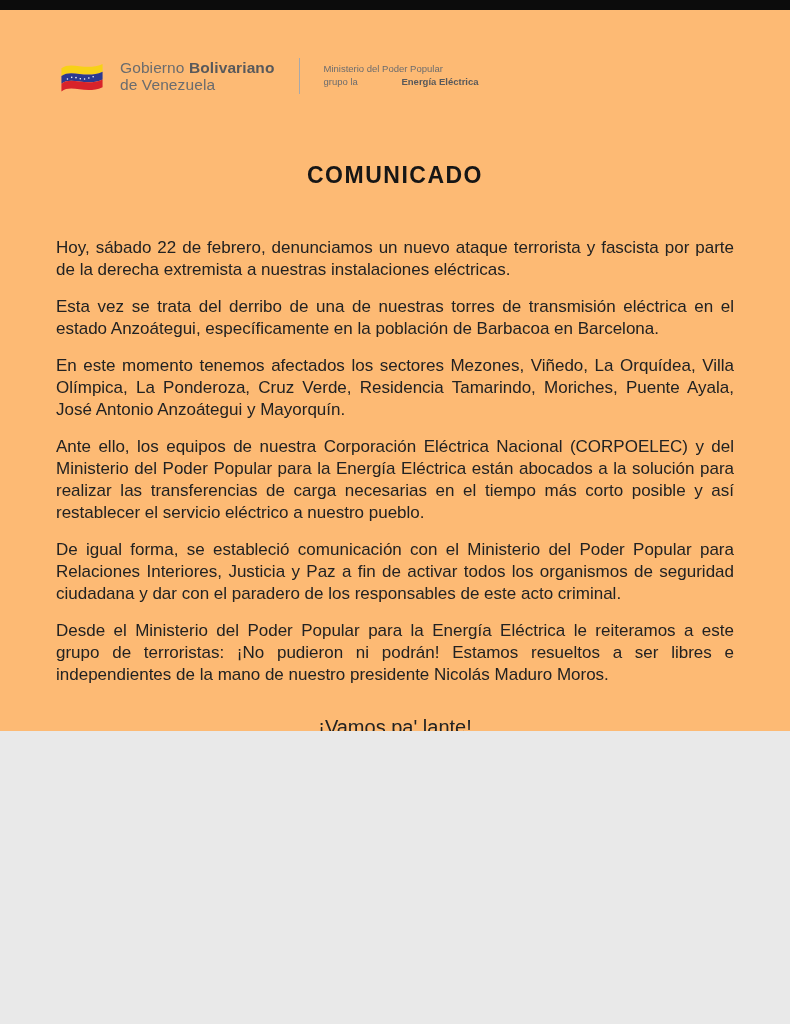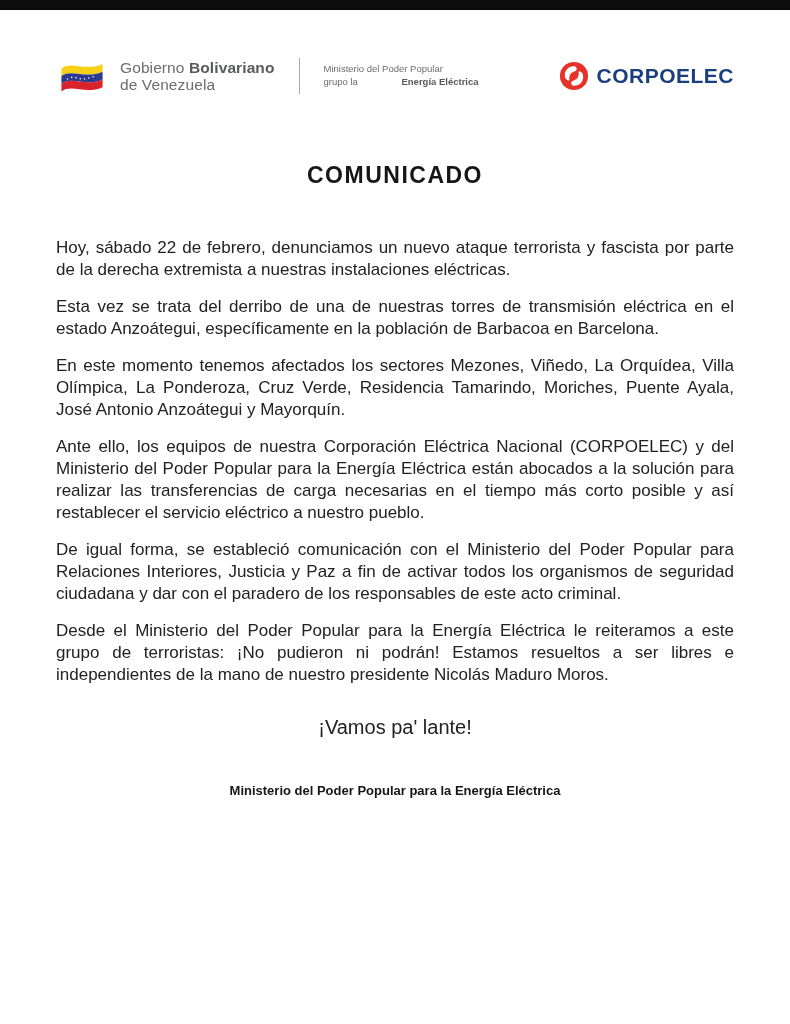--- a/index.html
+++ b/index.html
@@ -1,23 +1,23 @@
 <!DOCTYPE html>
 <html><head>
 <meta charset="utf-8">
 <style>
   * { margin: 0; padding: 0; box-sizing: border-box; }
   html, body { background: #e9e9e9; }
   body { font-family: "Liberation Sans", sans-serif; }
   .page {
     position: relative;
     width: 790px;
-    height: 1024px;
+    height: 731px;
     margin: 0 auto;
-    background: #ffffff;
+    background: #fdba74;
     color: #1e1e1e;
     overflow: hidden;
   }
   .top-bar {
     width: 100%;
     height: 10px;
     background: #0c0c0c;
   }
   
   .header {
@@ -132,28 +132,20 @@
       </div>
       <div class="header-divider"></div>
       <div class="ministry-name">
         <div>Ministerio del Poder Popular</div>
         <div>
           <span>grupo la </span><b>Energía Eléctrica</b>
         </div>
       </div>
     </div>
 
-    <div class="corpoelec">
-      <svg class="corpoelec-icon" viewBox="0 0 32 32" aria-hidden="true">
-        <circle cx="16" cy="16" r="15" fill="#e5332a"></circle>
-        <path d="M16.8,5.6 C10.6,5 6.2,9.6 6.2,15.2 C6.2,19.3 8.8,21.2 11.2,20.6 C10.2,15.6 12.8,12 16.8,11 C19.4,10.3 19.9,7.1 16.8,5.6 Z" fill="#ffffff"></path>
-        <path d="M16.8,5.6 C10.6,5 6.2,9.6 6.2,15.2 C6.2,19.3 8.8,21.2 11.2,20.6 C10.2,15.6 12.8,12 16.8,11 C19.4,10.3 19.9,7.1 16.8,5.6 Z" fill="#ffffff" transform="rotate(180 16 16)"></path>
-      </svg>
-      <span class="corpoelec-word">CORPOELEC</span>
-    </div>
   </div>
 
   <h1 class="doc-title">COMUNICADO</h1>
 
   <div class="doc-body">
     <p>Hoy, sábado 22 de febrero, denunciamos un nuevo ataque terrorista y fascista por parte de la derecha extremista a nuestras instalaciones eléctricas.</p>
     <p>Esta vez se trata del derribo de una de nuestras torres de transmisión eléctrica en el estado Anzoátegui, específicamente en la población de Barbacoa en Barcelona.</p>
     <p>En este momento tenemos afectados los sectores Mezones, Viñedo, La Orquídea, Villa Olímpica, La Ponderoza, Cruz Verde, Residencia Tamarindo, Moriches, Puente Ayala, José Antonio Anzoátegui y Mayorquín.</p>
     <p>Ante ello, los equipos de nuestra Corporación Eléctrica Nacional (CORPOELEC) y del Ministerio del Poder Popular para la Energía Eléctrica están abocados a la solución para realizar las transferencias de carga necesarias en el tiempo más corto posible y así restablecer el servicio eléctrico a nuestro pueblo.</p>
     <p>De igual forma, se estableció comunicación con el Ministerio del Poder Popular para Relaciones Interiores, Justicia y Paz a fin de activar todos los organismos de seguridad ciudadana y dar con el paradero de los responsables de este acto criminal.</p>

